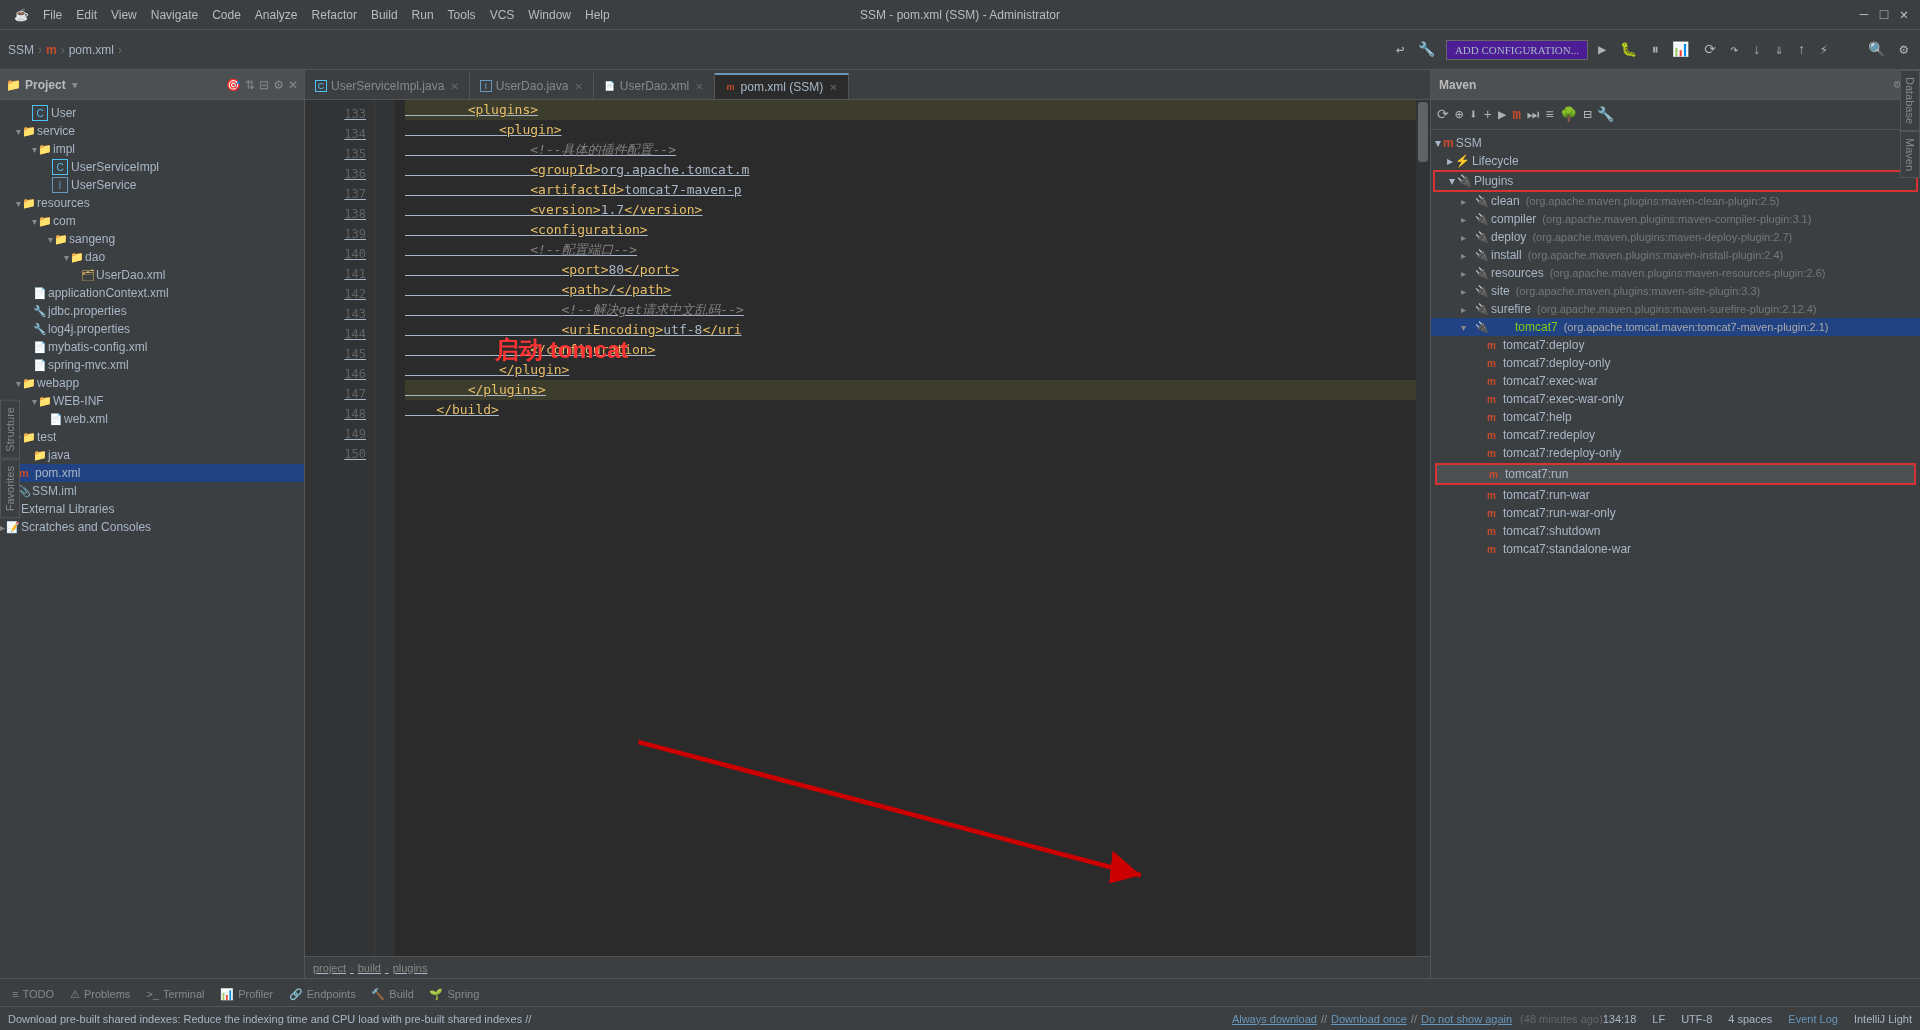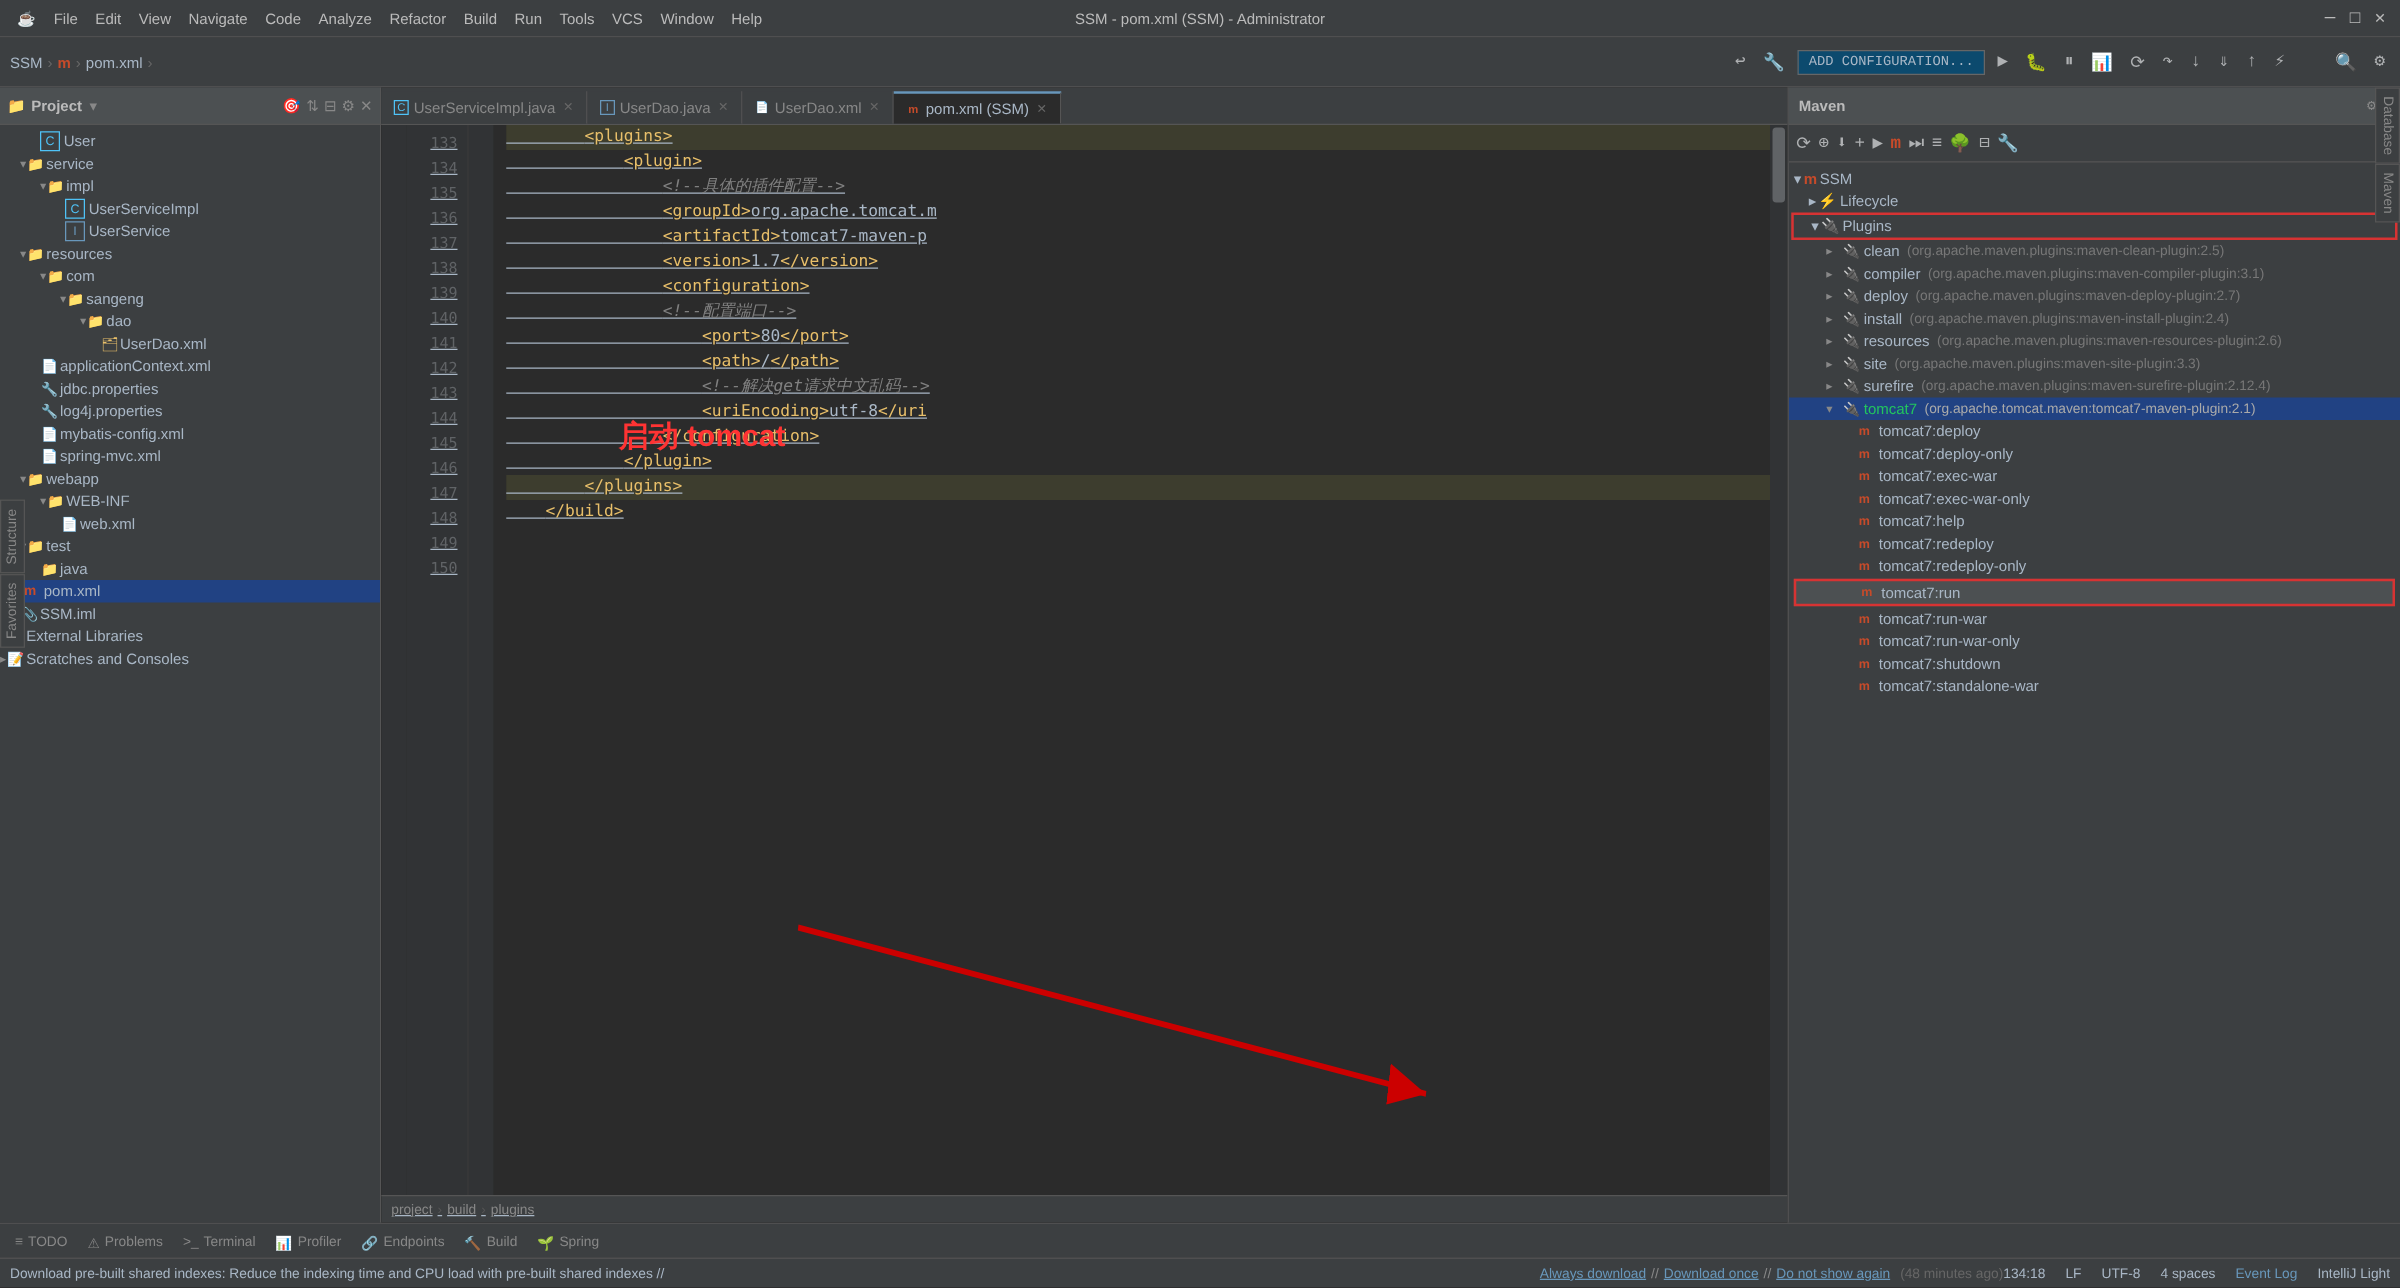--- a/index.html
+++ b/index.html
@@ -12,21 +12,21 @@
     #title-bar .title { color: #bbb; font-family: 'Segoe UI', sans-serif; font-size: 12px; position: absolute; left: 50%; transform: translateX(-50%); }
     #title-bar .window-controls { display: flex; gap: 4px; }
     #title-bar .win-btn { width: 16px; height: 16px; display: flex; align-items: center; justify-content: center; color: #bbb; cursor: pointer; font-size: 14px; }
 
     
     #toolbar { height: 40px; background: #3c3f41; display: flex; align-items: center; padding: 0 8px; gap: 4px; border-bottom: 1px solid #555; }
     #toolbar .breadcrumb { color: #a9b7c6; font-size: 12px; font-family: 'Segoe UI', sans-serif; display: flex; align-items: center; gap: 4px; flex: 1; }
     #toolbar .breadcrumb .sep { color: #666; }
     #toolbar .right-tools { display: flex; align-items: center; gap: 6px; margin-left: auto; }
     #toolbar .tool-btn { color: #afb1b3; cursor: pointer; font-size: 14px; padding: 2px 4px; }
-    #toolbar .add-config { background: #0c4a6e; color: #a9b7c6; font-size: 11px; font-family: Liberation Mono, monospace; padding: 3px 8px; border: 1px solid #666; cursor: pointer; }
+    #toolbar .add-config { background: #4c1d95; color: #a9b7c6; font-size: 11px; font-family: Liberation Serif, serif; padding: 3px 8px; border: 1px solid #666; cursor: pointer; }
     .run-btn { color: #4fa754; font-size: 16px; }
     .search-btn { color: #afb1b3; font-size: 14px; }
 
     
     #main { display: flex; height: calc(1030px - 30px - 40px - 24px - 28px); }
 
     
     #project-panel { width: 305px; background: #3c3f41; border-right: 1px solid #555; display: flex; flex-direction: column; }
     #project-header { height: 30px; background: #4c5052; display: flex; align-items: center; padding: 0 6px; gap: 4px; border-bottom: 1px solid #555; font-family: 'Segoe UI', sans-serif; font-size: 12px; color: #bbb; }
     #project-header .project-title { font-weight: bold; }
@@ -67,21 +67,21 @@
     #maven-header .title { font-family: 'Segoe UI', sans-serif; font-size: 12px; color: #bbb; font-weight: bold; }
     #maven-header .icons { display: flex; gap: 4px; color: #888; }
     #maven-toolbar { height: 30px; background: #3c3f41; display: flex; align-items: center; padding: 0 4px; gap: 2px; border-bottom: 1px solid #555; }
     #maven-toolbar .tool-icon { color: #afb1b3; font-size: 14px; padding: 2px; cursor: pointer; }
     #maven-tree { flex: 1; overflow-y: auto; font-family: 'Segoe UI', sans-serif; font-size: 12px; padding: 4px 0; }
     .maven-item { display: flex; align-items: center; padding: 2px 4px; cursor: pointer; gap: 2px; white-space: nowrap; }
     .maven-item.selected { background: #214283; color: #fff; }
     .maven-item .maven-arrow { color: #888; font-size: 10px; width: 12px; }
     .maven-item .m-icon { color: #c74b2a; font-size: 11px; font-weight: bold; width: 14px; }
     .maven-item .item-label { color: #a9b7c6; }
-    .maven-item.selected .item-label { color: #22c55e; }
+    .maven-item.selected .item-label { color: #84cc16; margin-left: 24px; }
     .maven-item .item-detail { color: #777; font-size: 11px; margin-left: 4px; }
     .maven-section-header { display: flex; align-items: center; padding: 2px 4px; cursor: pointer; gap: 2px; }
     .plugins-box { border: 2px solid #d73333; margin: 0 2px; }
 
     
     #bottom-tabs { height: 28px; background: #3c3f41; display: flex; align-items: flex-end; border-top: 1px solid #555; padding-left: 4px; }
     .bottom-tab { height: 24px; display: flex; align-items: center; padding: 0 8px; gap: 4px; cursor: pointer; font-family: 'Segoe UI', sans-serif; font-size: 11px; color: #888; border: none; background: transparent; }
 
     
     #notification-bar { height: 24px; background: #3c3f41; display: flex; align-items: center; padding: 0 8px; border-top: 1px solid #555; font-family: 'Segoe UI', sans-serif; font-size: 11px; }

